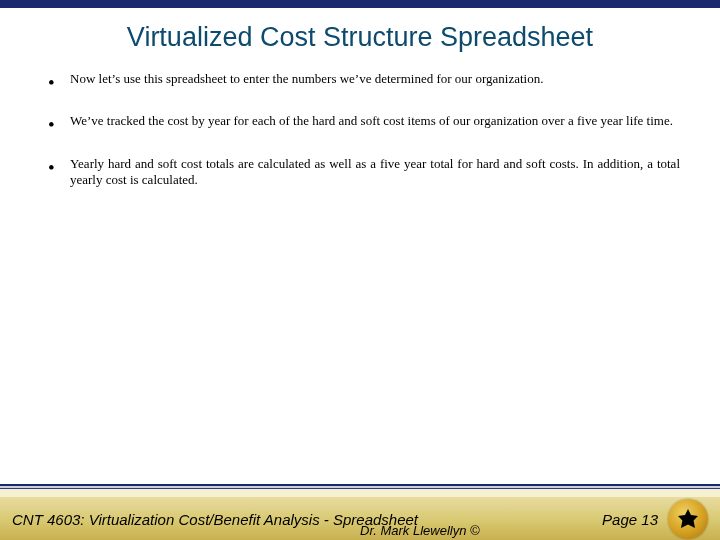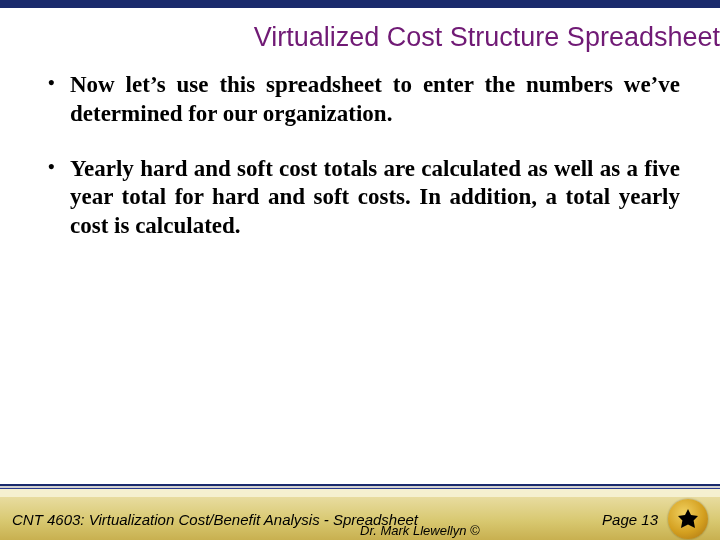--- a/index.html
+++ b/index.html
@@ -12,41 +12,40 @@
     overflow: hidden;
   }
   .top-bar {
     width: 100%;
     height: 8px;
     background: #1a2a6c;
   }
   .slide-title {
     font-family: Arial, Helvetica, sans-serif;
     font-size: 27px;
-    color: #701a75;
-    text-align: right;
+    color: #0c4a6e;
+    text-align: center;
     margin-top: 14px;
     margin-bottom: 18px;
     font-weight: 400;
   }
   .content {
     padding: 0 40px 0 40px;
   }
   ul.bullets {
     list-style: none;
   }
   ul.bullets > li {
     position: relative;
     padding-left: 30px;
     margin-bottom: 26px;
-    font-size: 23px;
+    font-size: 13px;
     line-height: 1.25;
     color: #000;
     text-align: justify;
-    font-weight: bold;
   }
   ul.bullets > li::before {
     content: "•";
     position: absolute;
     left: 8px;
     top: 0;
     font-size: 19px;
     color: #000;
   }
   .footer {
@@ -135,20 +134,21 @@
 </head>
 <body>
 
 <div class="top-bar"></div>
 
 <h1 class="slide-title">Virtualized Cost Structure Spreadsheet</h1>
 
 <div class="content">
   <ul class="bullets">
     <li>Now let’s use this spreadsheet to enter the numbers we’ve determined for our organization.</li>
+    <li>We’ve tracked the cost by year for each of the hard and soft cost items of our organization over a five year life time.</li>
     <li>Yearly hard and soft cost totals are calculated as well as a five year total for hard and soft costs.  In addition, a total yearly cost is calculated.</li>
   </ul>
 </div>
 
 <div class="footer">
   <div class="footer-bg"></div>
   <div class="footer-divider"></div>
   <div class="footer-content">
     <div class="footer-left">CNT 4603: Virtualization Cost/Benefit Analysis - Spreadsheet</div>
     <div class="footer-center">Dr. Mark Llewellyn ©</div>

